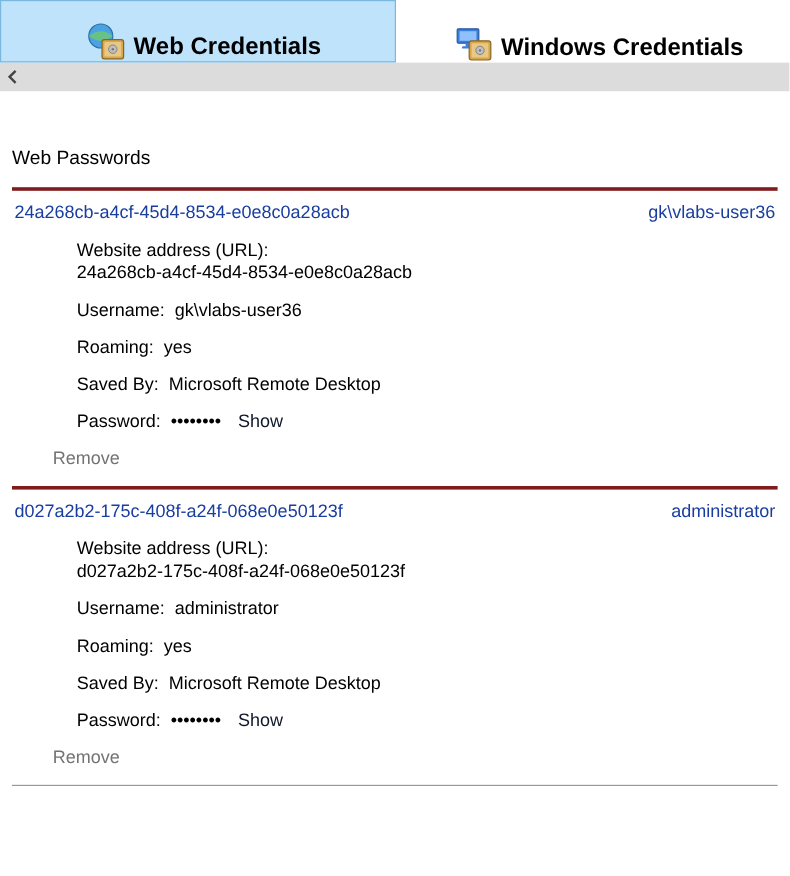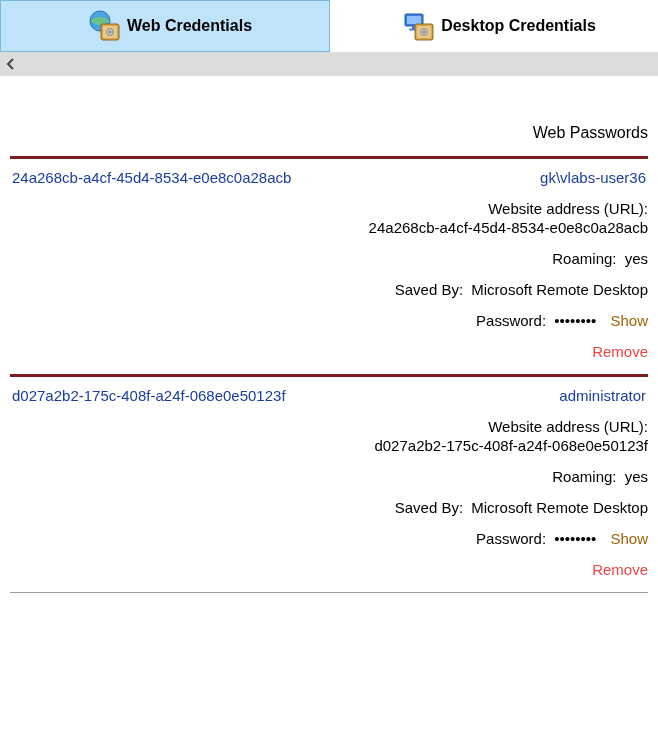--- a/index.html
+++ b/index.html
@@ -11,27 +11,27 @@
       width: 658px;
     }
     .tabs {
       display: flex;
       width: 100%;
     }
     .tab {
       flex: 1;
       height: 52px;
       display: flex;
-      align-items: center;
+      align-items: flex-end;
       justify-content: center;
       gap: 6px;
       background: #fff;
       cursor: pointer;
       font-weight: 700;
-      font-size: 16px;
+      font-size: 20px;
       padding-left: 11px;
     }
     .tab.active {
       background: #bfe3fb;
       border: 1px solid #7bb8e0;
     }
     .tab-icon {
       width: 32px;
       height: 32px;
       position: relative;
@@ -51,21 +51,20 @@
       display: flex;
       align-items: center;
       justify-content: center;
       cursor: pointer;
       font-size: 14px;
       font-weight: bold;
       color: #444;
     }
     .content {
       padding: 48px 10px 20px 10px;
-      text-align: right;
     }
     .section-title {
       font-size: 16px;
       margin-bottom: 14px;
       font-weight: 400;
     }
     .entry {
       border-top: 3px solid #7f1d1d;
     }
     .entry:last-child { border-bottom: 1px solid #9a9a9a; }
@@ -84,26 +83,26 @@
     }
     .field {
       margin-bottom: 14px;
       font-size: 15px;
       margin-left: 20px;
     }
     .field .label { display: inline; }
     .field .labelbrk { display: block; margin-bottom: 2px; }
     .field .val { display: inline; margin-left: 4px; }
     .link {
-      color: #a16207;
+      color: #0f172a;
       cursor: pointer;
       display: inline;
     }
     .remove {
-      color: #ef4444;
+      color: #737373;
       cursor: pointer;
       margin-bottom: 14px;
       display: inline-block;
     }
   </style>
 </head>
 <body>
 
 <div class="tabs">
   <div class="tab active">
@@ -125,21 +124,21 @@
         <rect x="2" y="4" width="18" height="12" rx="1" fill="#3a7fe0" stroke="#285a9e" stroke-width="1"></rect>
         <rect x="4" y="6" width="14" height="8" fill="#8fc0ff"></rect>
         <rect x="9" y="16" width="4" height="3" fill="#3a7fe0"></rect>
         <rect x="6" y="18.5" width="10" height="2" rx="1" fill="#3a7fe0"></rect>
         <rect x="12" y="14" width="18" height="16" rx="2" fill="#d9a74a" stroke="#8a6423" stroke-width="1"></rect>
         <rect x="14" y="16" width="14" height="12" rx="1" fill="#e8c885"></rect>
         <circle cx="21" cy="22" r="3.5" fill="#bfbfbf" stroke="#777" stroke-width="0.7"></circle>
         <circle cx="21" cy="22" r="1" fill="#777"></circle>
       </svg>
     </span>
-    <span>Desktop Credentials</span>
+    <span>Windows Credentials</span>
   </div>
 </div>
 
 <div class="backbar">
   <div class="back-btn">
     <svg width="10" height="12" viewBox="0 0 10 12">
       <path d="M7 1 L2 6 L7 11" stroke="#444" stroke-width="2" fill="none"></path>
     </svg>
   </div>
 </div>
@@ -151,20 +150,24 @@
     <div class="entry-header">
       <span class="site">24a268cb-a4cf-45d4-8534-e0e8c0a28acb</span>
       <span class="user">gk\vlabs-user36</span>
     </div>
     <div class="entry-body">
       <div class="field">
         <span class="labelbrk">Website address (URL):</span>
         <span class="val" style="margin-left:0">24a268cb-a4cf-45d4-8534-e0e8c0a28acb</span>
       </div>
       <div class="field">
+        <span class="label">Username:</span>
+        <span class="val">gk\vlabs-user36</span>
+      </div>
+      <div class="field">
         <span class="label">Roaming:</span>
         <span class="val">yes</span>
       </div>
       <div class="field">
         <span class="label">Saved By:</span>
         <span class="val">Microsoft Remote Desktop</span>
       </div>
       <div class="field">
         <span class="label">Password:</span>
         <span class="val">••••••••</span>
@@ -178,20 +181,24 @@
     <div class="entry-header">
       <span class="site">d027a2b2-175c-408f-a24f-068e0e50123f</span>
       <span class="user">administrator</span>
     </div>
     <div class="entry-body">
       <div class="field">
         <span class="labelbrk">Website address (URL):</span>
         <span class="val" style="margin-left:0">d027a2b2-175c-408f-a24f-068e0e50123f</span>
       </div>
       <div class="field">
+        <span class="label">Username:</span>
+        <span class="val">administrator</span>
+      </div>
+      <div class="field">
         <span class="label">Roaming:</span>
         <span class="val">yes</span>
       </div>
       <div class="field">
         <span class="label">Saved By:</span>
         <span class="val">Microsoft Remote Desktop</span>
       </div>
       <div class="field">
         <span class="label">Password:</span>
         <span class="val">••••••••</span>

